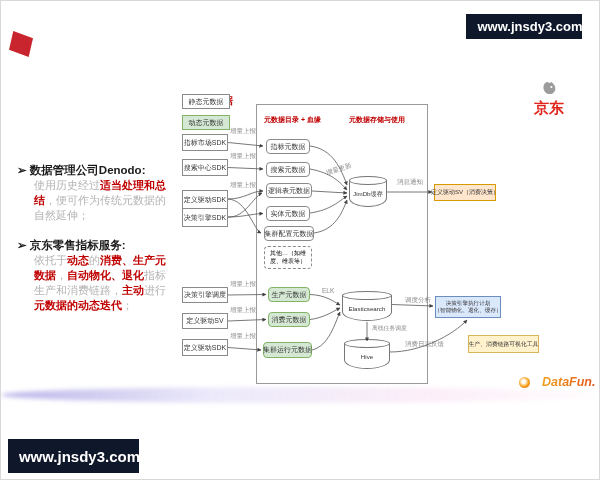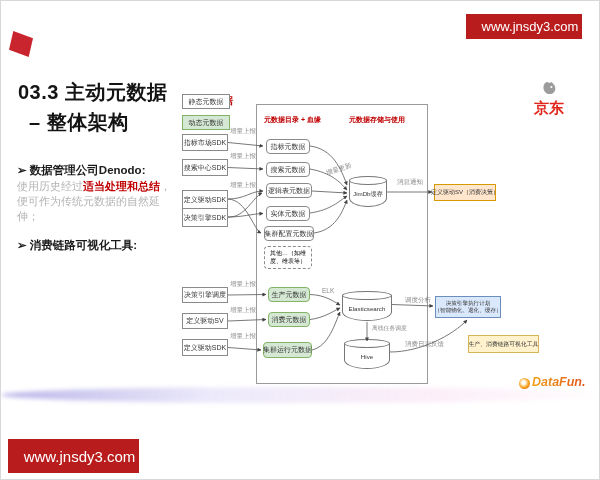--- a/index.html
+++ b/index.html
@@ -1,27 +1,27 @@
 <!DOCTYPE html>
 <html><head>
 <meta charset="utf-8">
 <style>
   html,body{margin:0;padding:0;background:#fff;}
   .slide{position:relative;width:600px;height:480px;background:#fff;overflow:hidden;
          font-family:"Liberation Sans",sans-serif;border:1px solid #d8d8d8;box-sizing:border-box;}
   .abs{position:absolute;box-sizing:border-box;}
   
-  .wm{background:#b91c1c;color:#fff;font-weight:normal;display:flex;align-items:center;justify-content:center;padding-left:12px;}
+  .wm{background:#0f172a;color:#fff;font-weight:bold;display:flex;align-items:center;justify-content:center;padding-left:12px;}
   
   .title{color:#141414;font-weight:bold;font-size:20px;line-height:30px;letter-spacing:.5px;}
   .title .l2{margin-left:11px;}
   
   .bullets{width:156px;font-size:11px;line-height:15px;color:#b3b3b3;}
   .bullets h4{margin:0 0 1px 0;font-size:11.5px;color:#1a1a1a;line-height:15px;}
-  .bullets p{margin:0 0 14px 0;}
+  .bullets p{margin:0 0 14px 17px;font-family:Liberation Mono, monospace;}
   .red{color:#c00000;font-weight:bold;}
   
   .redlbl{color:#c00000;font-weight:bold;white-space:nowrap;}
   .bigbox{border:1px solid #9a9a9a;background:transparent;}
   .sbox{border:1px solid #8a8a8a;background:#fff;font-size:7px;color:#333;
         display:flex;align-items:center;justify-content:center;white-space:nowrap;}
   .rnode{border-radius:4px;}
   .gnode{background:#d5e8d4;border-color:#82b366;}
   .dashed{border:1px dashed #8a8a8a;border-radius:4px;font-size:6px;line-height:1.2;
           display:flex;align-items:center;justify-content:center;text-align:center;padding:1px;white-space:normal;}
@@ -57,34 +57,31 @@
   <div class="abs wm" style="left:7px;top:438px;width:131px;height:34px;font-size:15px;">www.jnsdy3.com</div>
 
   <div class="abs jd" style="left:533px;top:79px;flex-direction:column;">
     <svg width="15" height="17" viewBox="0 0 20 22">
       <path d="M5 3 C2 5 1 10 3 14 C5 19 13 20 16 16 C19 13 18 7 15 5 C14 2 11 2 10 4 C8 2 6 2 5 3 Z" fill="#9c9c9c"></path>
       <circle cx="12.5" cy="9" r="1.4" fill="#fff"></circle>
     </svg>
     <span>京东</span>
   </div>
 
-  <div class="abs" style="left:518px;top:374px;display:flex;align-items:flex-end;gap:2px;">
+  <div class="abs" style="left:518px;top:374px;display:flex;align-items:center;gap:12px;">
     <span class="df-icon"></span>
     <span class="datafun">DataFun.</span>
   </div>
 
-  <div class="abs title" style="left:17px;top:76px;">
-    <div>03.3 主动元数据</div>
-    <div class="l2">– 整体架构</div>
-  </div>
 
   <div class="abs bullets" style="left:16px;top:162px;">
     <h4>➢ 数据管理公司Denodo:</h4>
     <p><span>使用历史经过</span><span class="red">适当处理和总结</span><span>，便可作为传统元数据的自然延伸；</span></p>
-    <h4>➢ 消费链路可视化工具:</h4>
+    <h4>➢ 京东零售指标服务:</h4>
+    <p><span>依托于</span><span class="red">动态</span><span>的</span><span class="red">消费、生产元数据</span><span>，</span><span class="red">自动物化、退化</span><span>指标生产和消费链路，</span><span class="red">主动</span><span>进行</span><span class="red">元数据的动态迭代</span><span>；</span></p>
   </div>
 
   <div class="abs redlbl" style="left:182px;top:81px;font-size:10px;margin-top:12px;">主动元数据</div>
   <div class="abs sbox" style="left:181px;top:93px;width:48px;height:15px;">静态元数据</div>
   <div class="abs sbox gnode" style="left:181px;top:114px;width:48px;height:15px;">动态元数据</div>
 
   <div class="abs bigbox" style="left:255px;top:103px;width:172px;height:280px;"></div>
   <div class="abs redlbl" style="left:263px;top:114px;font-size:7px;">元数据目录 + 血缘</div>
   <div class="abs redlbl" style="left:348px;top:114px;font-size:7px;">元数据存储与使用</div>
 

